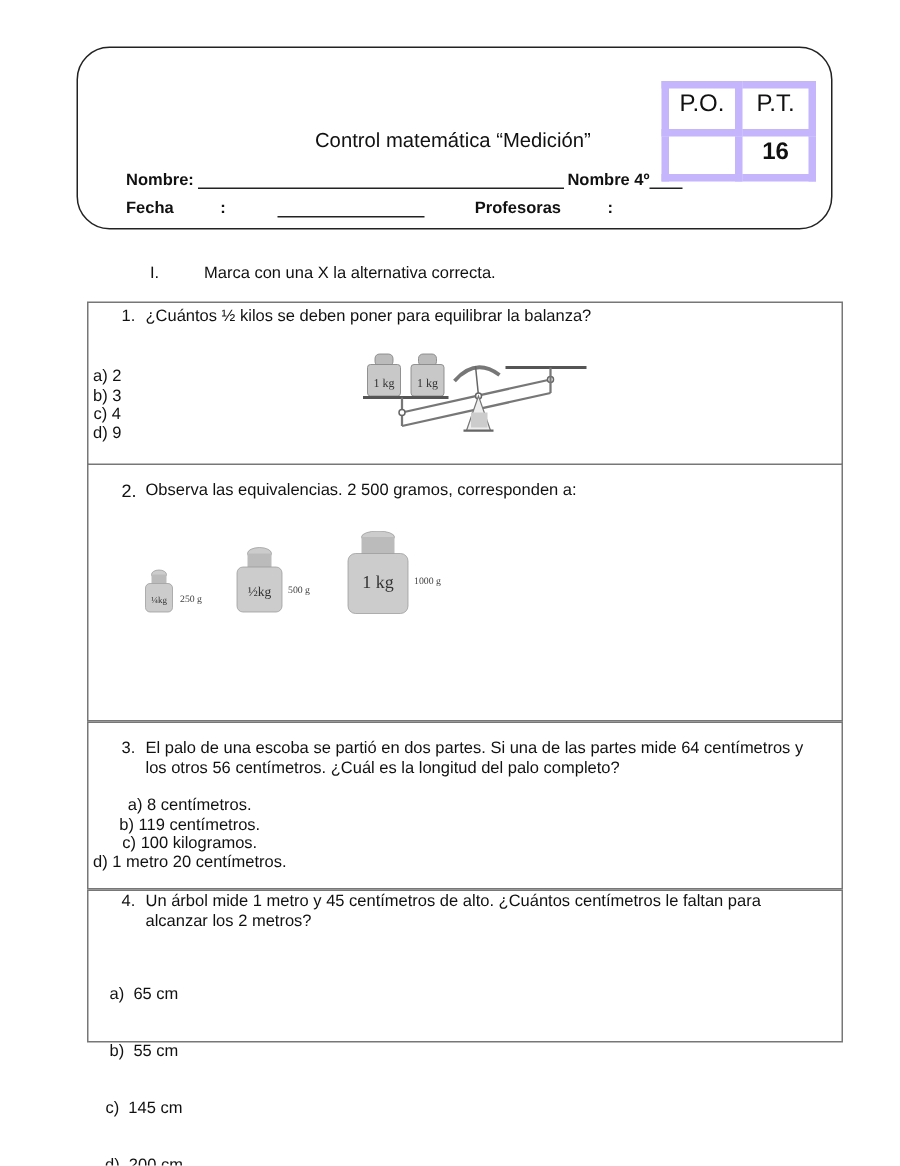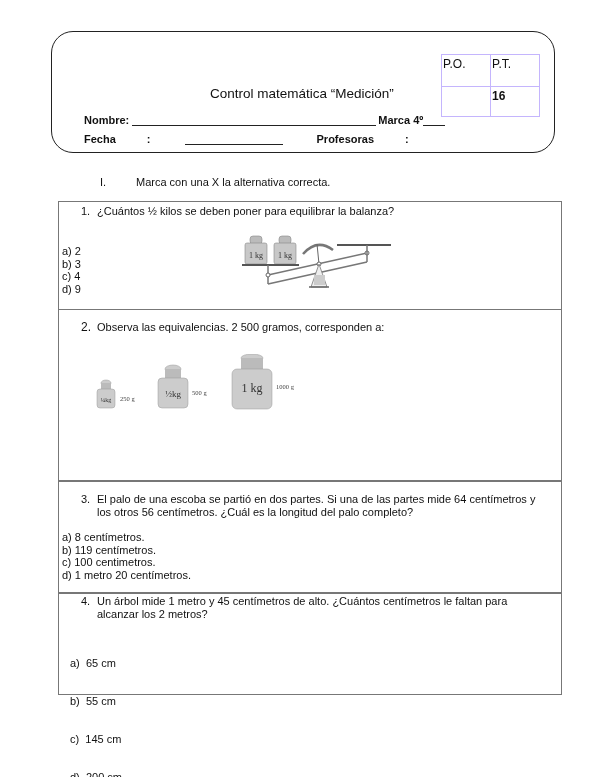--- a/index.html
+++ b/index.html
@@ -3,22 +3,22 @@
 <meta charset="utf-8">
 <style>
   html, body { margin: 0; padding: 0; background: #ffffff; }
   body { width: 600px; height: 777px; position: relative; overflow: hidden;
          font-family: "Liberation Sans", sans-serif; color: #111; }
 
   
   .header-box { position: absolute; left: 51px; top: 31px; width: 504px; height: 122px;
                 border: 1.5px solid #222; border-radius: 22px; box-sizing: border-box; }
   .score-table { position: absolute; left: 441px; top: 54px; border-collapse: collapse; }
-  .score-table td { border: 1px solid #c4b5fd; width: 49px; vertical-align: top;
-                    font-size: 12px; padding-top: 2px; box-sizing: border-box; }
+  .score-table td { border: 5px solid #c4b5fd; width: 49px; text-align: center; vertical-align: top;
+                    font-size: 16px; padding-top: 2px; box-sizing: border-box; }
   .score-table tr.r1 td { height: 32px; }
   .score-table tr.r2 td { height: 30px; font-weight: bold; }
   .title { position: absolute; left: 210px; top: 86px; font-size: 13.5px; font-weight: normal; }
   .nombre-row { position: absolute; left: 84px; top: 114px; font-size: 11px; font-weight: bold;
                 display: flex; align-items: flex-end; }
   .line { display: inline-block; border-bottom: 1px solid #222; height: 11px; }
   .fecha-row { position: absolute; left: 84px; top: 133px; font-size: 11px; font-weight: bold;
                display: flex; align-items: flex-end; gap: 31px; }
 
   .instruction { position: absolute; left: 100px; top: 176px; font-size: 11px; }
@@ -26,21 +26,21 @@
 
   
   .qbox { position: absolute; left: 58px; width: 504px; border: 1px solid #777;
           box-sizing: border-box; font-size: 11px; }
   .q1 { top: 201px; height: 109px; }
   .q2 { top: 309px; height: 172px; border-top: none; }
   .q3 { top: 481px; height: 112px; }
   .q4 { top: 593px; height: 102px; border-top: 1px solid #777; }
   .qtext { position: absolute; left: 22px; display: flex; line-height: 13px; }
   .qtext .qn { width: 16px; flex-shrink: 0; }
-  .opts { position: absolute; left: 3px; line-height: 12.6px; }
+  .opts { position: absolute; left: 3px; line-height: 12.6px; text-align: center; }
   .opts4 { left: 11px; }
   .opt { display: block; }
 </style>
 </head>
 <body>
 
 <div class="header-box"></div>
 
 <table class="score-table">
   <tbody>
@@ -54,21 +54,21 @@
   </tr>
 </tbody>
   </table>
 
 <div class="title">Control matemática “Medición”</div>
 
 <div class="nombre-row">
   <span>Nombre</span>
     <span>:&nbsp;</span>
   <span class="line" style="width:244px"></span>
-  <span style="margin-left:2px">Marca 4º</span>
+  <span style="margin-left:2px">Nombre 4º</span>
   <span class="line" style="width:22px"></span>
 </div>
 
 <div class="fecha-row">
   <span>Fecha</span>
     <span>:&nbsp;</span>
   <span class="line" style="width:98px"></span>
   <span style="margin-left:3px">Profesoras</span>
     <span>:</span>
 </div>
@@ -155,21 +155,21 @@
 </div>
 
 <div class="qbox q3">
   <div class="qtext" style="top:11px; width:470px">
     <span class="qn">3.</span>
     <span>El palo de una escoba se partió en dos partes. Si una de las partes mide 64 centímetros y los otros 56 centímetros. ¿Cuál es la longitud del palo completo?</span>
   </div>
   <div class="opts" style="top:49px">
     <span class="opt">a) 8 centímetros.</span>
     <span class="opt">b) 119 centímetros.</span>
-    <span class="opt">c) 100 centimetros.</span>
+    <span class="opt">c) 100 kilogramos.</span>
     <span class="opt">d) 1 metro 20 centímetros.</span>
   </div>
 </div>
 
 <div class="qbox q4">
   <div class="qtext" style="top:1px; width:470px">
     <span class="qn">4.</span>
     <span>Un árbol mide 1 metro y 45 centímetros de alto. ¿Cuántos centímetros le faltan para alcanzar los 2 metros?</span>
   </div>
   <div class="opts opts4" style="top:38px; white-space:pre">

